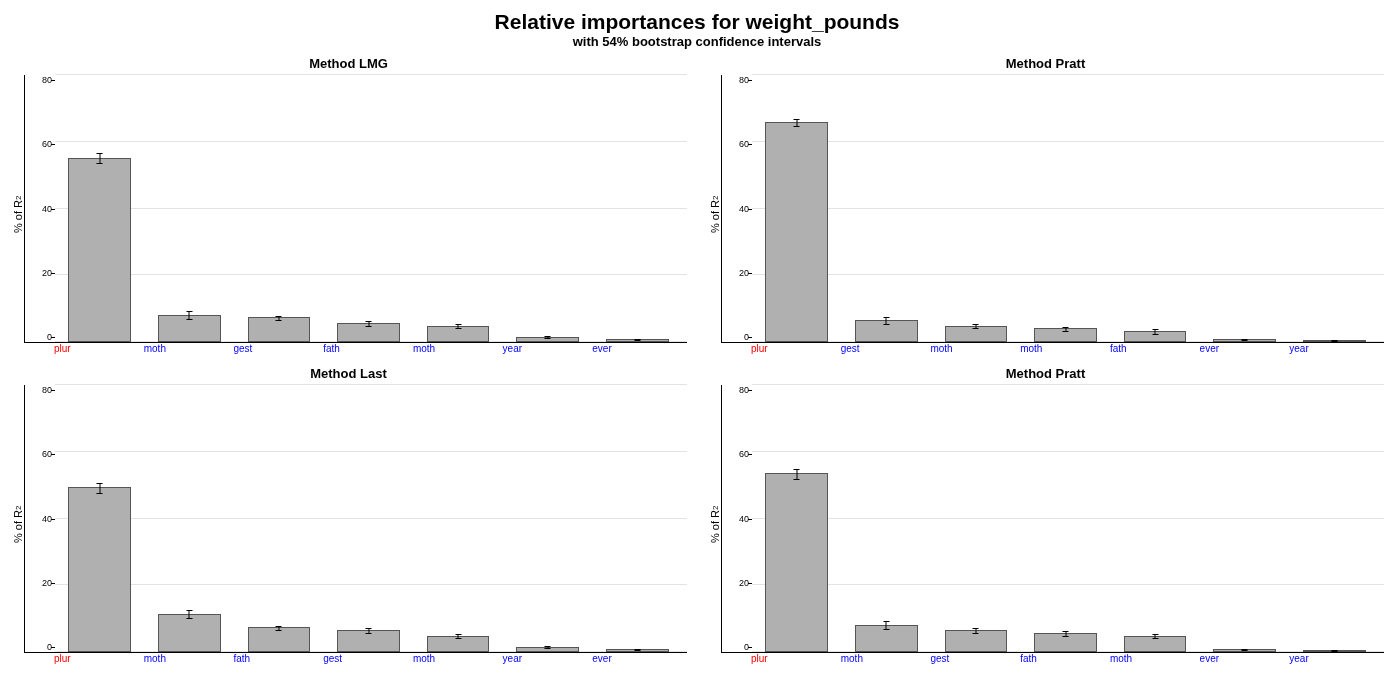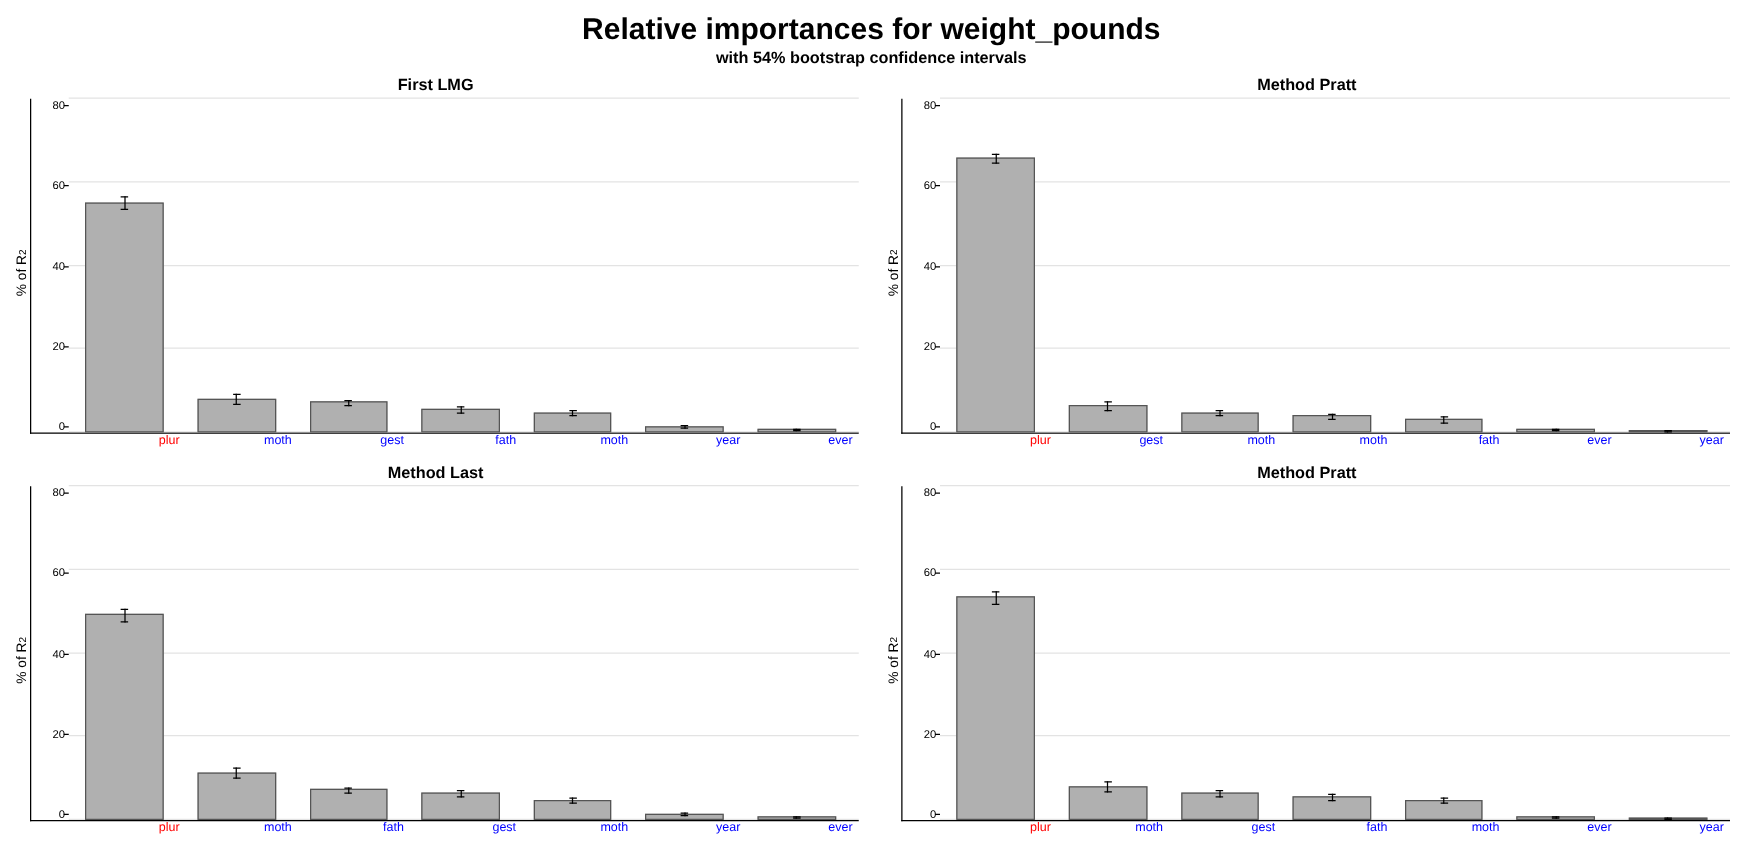--- a/index.html
+++ b/index.html
@@ -8,21 +8,21 @@
       font-family: Arial, sans-serif;
       width: 1394px;
       height: 682px;
       overflow: hidden;
     }
     .main-title {
       text-align: center;
       padding-top: 10px;
     }
     .main-title h1 {
-      font-size: 24px;
+      font-size: 21px;
       font-weight: bold;
     }
     .main-title h2 {
       font-size: 13px;
       font-weight: bold;
     }
     .charts-grid {
       display: grid;
       grid-template-columns: 1fr 1fr;
       grid-template-rows: 1fr 1fr;
@@ -127,21 +127,21 @@
       width: 70%;
     }
     .x-labels {
       display: flex;
       flex-direction: row;
       padding-left: 30px;
       padding-right: 5px;
     }
     .x-label-item {
       flex: 1;
-      text-align: right;
+      text-align: left;
       font-size: 10px;
     }
     .x-label-item.red { color: red; }
     .x-label-item.blue { color: blue; }
     
     .bars-container .grid-line {
       position: absolute;
       left: 30px;
       right: 0;
       height: 1px;
@@ -151,21 +151,21 @@
 </head>
 <body>
 
 <div>
   <div class="main-title">
     <h1>Relative importances for weight_pounds</h1>
     <h2>with 54% bootstrap confidence intervals</h2>
   </div>
   <div class="charts-grid" id="charts-grid">
   <div class="chart-panel">
-        <div class="chart-subtitle">First LMG</div>
+        <div class="chart-subtitle">Method LMG</div>
         <div class="chart-area">
           <div class="y-axis-label">% of R<sup>2</sup></div>
           <div class="chart-inner">
             <div class="bars-container" style="height: 220px;">
               <div class="y-ticks">
                 <div class="y-tick">0</div>
                 <div class="y-tick">20</div>
                 <div class="y-tick">40</div>
                 <div class="y-tick">60</div>
                 <div class="y-tick">80</div>

